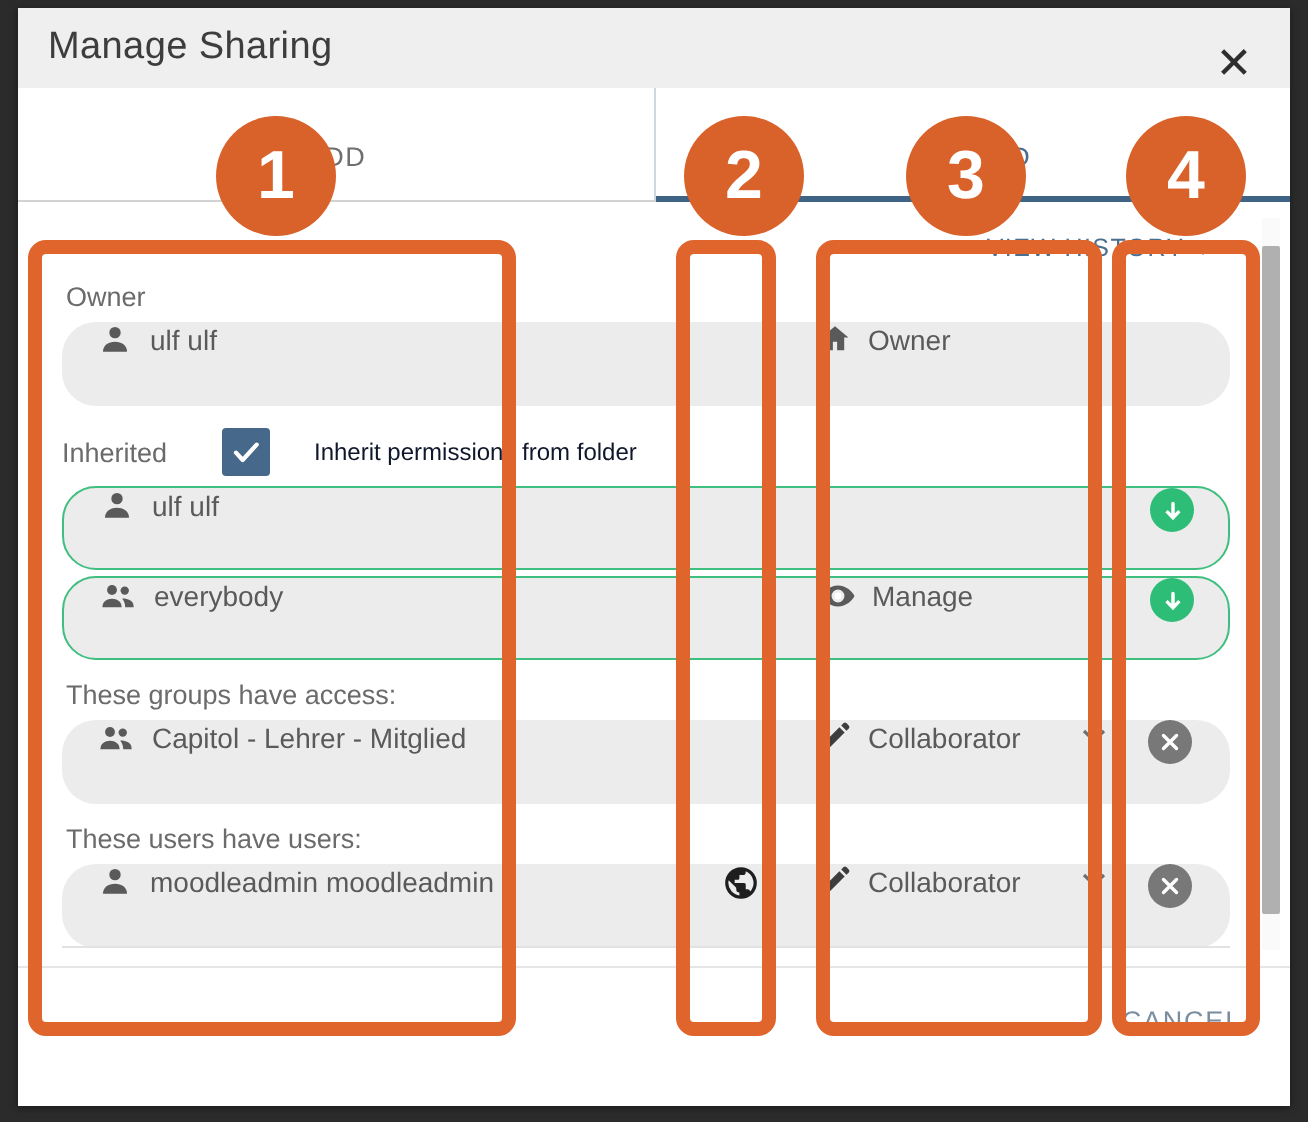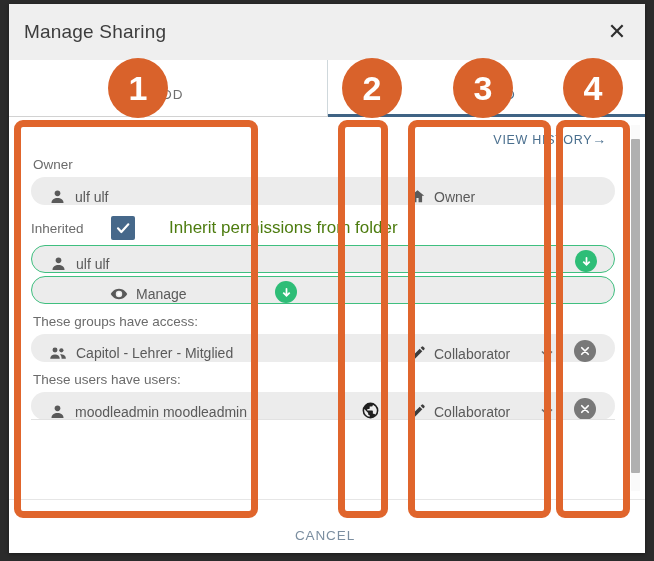--- a/index.html
+++ b/index.html
@@ -11,21 +11,21 @@
   #root{position:relative;width:654px;height:561px;background:#2b2b2b;}
 
   
   .dialog{
     position:absolute;left:9px;top:4px;width:636px;height:549px;
     background:#ffffff;
     box-shadow:0 1px 4px rgba(0,0,0,.4);
     overflow:hidden;
   }
   .titlebar{
-    position:relative;height:56px;background:#efefef;
+    position:relative;height:40px;background:#efefef;
     display:flex;align-items:center;
   }
   .title{
     font-size:19px;color:#3d3d3d;margin-left:15px;letter-spacing:.2px;
   }
   .close-btn{
     position:absolute;right:14px;top:14px;width:28px;height:28px;
     display:flex;align-items:center;justify-content:center;
     font-size:22px;color:#2e2e2e;line-height:1;cursor:pointer;
     background:transparent;border:none;font-family:"Liberation Sans",sans-serif;
@@ -61,21 +61,21 @@
     padding-right:16px;padding-top:4px;cursor:pointer;
   }
   .view-history .arrow{font-size:14px;}
 
   .section-label{
     font-size:13.5px;color:#6b6b6b;margin:10px 0 5px 2px;
   }
 
   
   .row{
-    position:relative;display:flex;align-items:flex-end;height:28px;
+    position:relative;display:flex;align-items:flex-start;height:42px;
     background:#ececec;border-radius:17px;margin-bottom:3px;
     width:584px;
   }
   .row.inherited{
     background:#ececec;border:1px solid #3fbf7f;border-radius:17px;
   }
   .cell-name{
     display:flex;align-items:center;gap:9px;
     width:300px;padding-left:18px;
     font-size:14px;color:#5a5a5a;white-space:nowrap;overflow:hidden;
@@ -97,21 +97,21 @@
   
   .inherit-line{
     display:flex;align-items:center;height:34px;margin-top:6px;
   }
   .inherit-label{font-size:13.5px;color:#6b6b6b;width:80px;}
   .cb{
     width:24px;height:24px;background:#46688a;border-radius:2px;
     display:flex;align-items:center;justify-content:center;cursor:pointer;
   }
   .cb svg{display:block;}
-  .inherit-text{font-size:17px;color:#4d7c0f;margin-left:34px;}
+  .inherit-text{font-size:12px;color:#0f172a;margin-left:22px;}
 
   .divider{
     position:absolute;left:0;right:0;bottom:0;height:1px;background:#e2e2e2;
   }
 
   
   .badge-green{
     width:22px;height:22px;border-radius:50%;background:#2ebd77;
     display:flex;align-items:center;justify-content:center;
   }
@@ -126,21 +126,21 @@
   }
   .scrollbar-thumb{
     position:absolute;right:5px;top:22px;width:9px;height:334px;
     background:#b0b0b0;border-radius:1px;cursor:pointer;
   }
 
   
   .footer{
     position:relative;height:54px;background:#fff;
     display:flex;align-items:center;justify-content:flex-end;
-    padding-right:4px;gap:8px;border-top:1px solid #e6e6e6;flex-direction:column;
+    padding-right:4px;gap:8px;border-top:1px solid #e6e6e6;
   }
   .btn-flat{
     background:transparent;border:none;color:#7b8ea0;font-size:13.5px;
     letter-spacing:.9px;padding:10px 20px;cursor:pointer;
     font-family:"Liberation Sans",sans-serif;
   }
   .btn-apply{
     background:#4a6f8e;border:none;color:#ffffff;font-size:13.5px;
     letter-spacing:.9px;padding:11px 26px;cursor:pointer;
     box-shadow:0 1px 3px rgba(0,0,0,.3);
@@ -232,50 +232,61 @@
           <div class="cell-action">
             <span class="badge-green">
               <svg width="13" height="13" viewBox="0 0 24 24" fill="#ffffff">
                   <path d="M12 3.5a1.6 1.6 0 0 1 1.6 1.6v9.1l3.2-3.2 2.2 2.2L12 20.5 4.9 13.2l2.2-2.2 3.3 3.2V5.1A1.6 1.6 0 0 1 12 3.5z"></path>
                 </svg>
             </span>
           </div>
         </div>
 
         <div class="row inherited">
-          <div class="cell-mid"></div>
-          <div class="cell-role">
-            <span class="ico">
-              <svg width="18" height="18" viewBox="0 0 24 24" fill="#5a5a5a">
-                  <path d="M12 5C6.6 5 2.4 9.1 1 12c1.4 2.9 5.6 7 11 7s9.6-4.1 11-7c-1.4-2.9-5.6-7-11-7zm0 11.3A4.3 4.3 0 1 1 12 7.7a4.3 4.3 0 0 1 0 8.6z"></path>
-                  <circle cx="12" cy="12" r="2.3" fill="#ffffff"></circle>
-                </svg>
-            </span>
-            <span>Manage</span>
-          </div>
-          <div class="cell-action">
-            <span class="badge-green">
-              <svg width="13" height="13" viewBox="0 0 24 24" fill="#ffffff">
-                  <path d="M12 3.5a1.6 1.6 0 0 1 1.6 1.6v9.1l3.2-3.2 2.2 2.2L12 20.5 4.9 13.2l2.2-2.2 3.3 3.2V5.1A1.6 1.6 0 0 1 12 3.5z"></path>
-                </svg>
-            </span>
-          </div>
-        </div>
-
-        <div class="section-label">These groups have access:</div>
-        <div class="row">
           <div class="cell-name">
             <span class="ico">
               <svg width="18" height="18" viewBox="0 0 24 24" fill="#5a5a5a">
                   <circle cx="8" cy="8" r="3.3"></circle>
                   <circle cx="16.5" cy="8.4" r="2.8"></circle>
                   <path d="M1.6 19.5c0-3.6 2.9-5.6 6.4-5.6s6.4 2 6.4 5.6z"></path>
                   <path d="M15.2 13.6c3.3 0 7.2 1.3 7.2 5.2v.7h-5.6c0-2.3-.7-4.2-2-5.6z"></path>
                 </svg>
             </span>
+            <span>everybody</span>
+          </div>
+          <div class="cell-mid"></div>
+          <div class="cell-role">
+            <span class="ico">
+              <svg width="18" height="18" viewBox="0 0 24 24" fill="#5a5a5a">
+                  <path d="M12 5C6.6 5 2.4 9.1 1 12c1.4 2.9 5.6 7 11 7s9.6-4.1 11-7c-1.4-2.9-5.6-7-11-7zm0 11.3A4.3 4.3 0 1 1 12 7.7a4.3 4.3 0 0 1 0 8.6z"></path>
+                  <circle cx="12" cy="12" r="2.3" fill="#ffffff"></circle>
+                </svg>
+            </span>
+            <span>Manage</span>
+          </div>
+          <div class="cell-action">
+            <span class="badge-green">
+              <svg width="13" height="13" viewBox="0 0 24 24" fill="#ffffff">
+                  <path d="M12 3.5a1.6 1.6 0 0 1 1.6 1.6v9.1l3.2-3.2 2.2 2.2L12 20.5 4.9 13.2l2.2-2.2 3.3 3.2V5.1A1.6 1.6 0 0 1 12 3.5z"></path>
+                </svg>
+            </span>
+          </div>
+        </div>
+
+        <div class="section-label">These groups have access:</div>
+        <div class="row">
+          <div class="cell-name">
+            <span class="ico">
+              <svg width="18" height="18" viewBox="0 0 24 24" fill="#5a5a5a">
+                  <circle cx="8" cy="8" r="3.3"></circle>
+                  <circle cx="16.5" cy="8.4" r="2.8"></circle>
+                  <path d="M1.6 19.5c0-3.6 2.9-5.6 6.4-5.6s6.4 2 6.4 5.6z"></path>
+                  <path d="M15.2 13.6c3.3 0 7.2 1.3 7.2 5.2v.7h-5.6c0-2.3-.7-4.2-2-5.6z"></path>
+                </svg>
+            </span>
             <span>Capitol - Lehrer - Mitglied</span>
           </div>
           <div class="cell-mid"></div>
           <div class="cell-role">
             <span class="ico">
               <svg width="17" height="17" viewBox="0 0 24 24" fill="#3d3d3d">
                   <path d="M3 17.3 15.1 5.2l3.7 3.7L6.7 21H3z"></path>
                   <path d="M16.4 3.9 18 2.3a1.5 1.5 0 0 1 2.1 0l1.6 1.6a1.5 1.5 0 0 1 0 2.1l-1.6 1.6z"></path>
                 </svg>
             </span>

